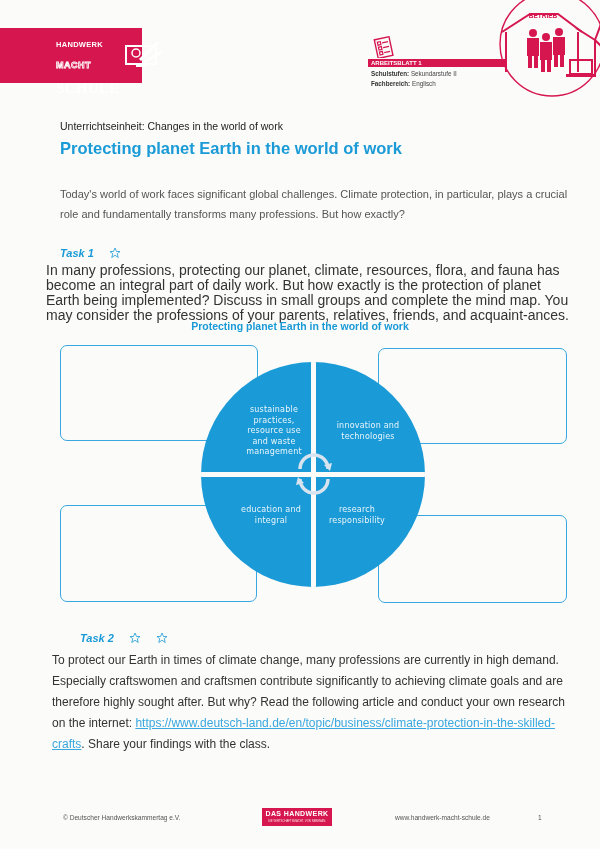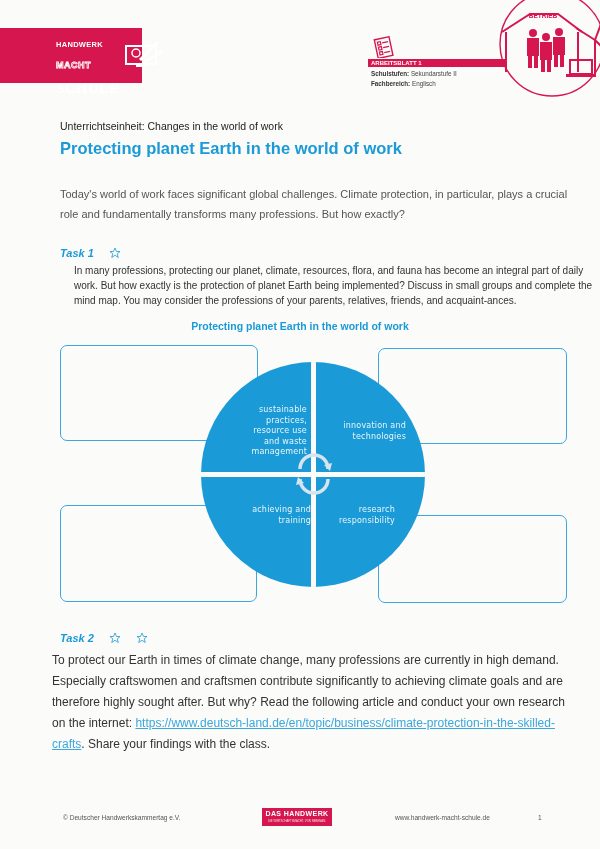--- a/index.html
+++ b/index.html
@@ -28,44 +28,44 @@
   .betrieb { position: absolute; left: 490px; top: -8px; width: 115px; height: 108px; }
 
   .unit { position: absolute; left: 60px; top: 120px; font-size: 10.5px; font-weight: normal; color: #222; }
   .title { position: absolute; left: 60px; top: 139px; font-size: 16.5px; font-weight: bold; color: #1a9ad6; }
 
   .intro { position: absolute; left: 60px; top: 184px; width: 520px; font-size: 11px; line-height: 20px; color: #555; }
 
   .task-h { position: absolute; left: 60px; font-size: 11px; font-weight: bold; font-style: italic; color: #1a9ad6; display: flex; align-items: center; gap: 15px; }
   .task-h svg { width: 12px; height: 12px; }
   .task1-h { top: 247px; }
-  .task1-p { position: absolute; left: 74px; top: 263px; width: 525px; font-size: 10px; line-height: 15px; color: #333; }
+  .task1-p { position: absolute; left: 46px; top: 263px; width: 525px; font-size: 14px; line-height: 15px; color: #333; }
 
   .mm-title { position: absolute; left: 0; width: 600px; top: 320px; text-align: center; font-size: 10.5px; font-weight: bold; color: #1a9ad6; }
 
   .box { position: absolute; border: 1.3px solid #3aa7de; border-radius: 7px; background: transparent; }
   .box-tl { left: 60px; top: 345px; width: 198px; height: 96px; }
   .box-bl { left: 60px; top: 505px; width: 197px; height: 97px; }
   .box-tr { left: 378px; top: 348px; width: 189px; height: 96px; }
   .box-br { left: 378px; top: 515px; width: 189px; height: 88px; }
 
   .circle {
     position: absolute; left: 201px; top: 362px; width: 224px; height: 225px;
     border-radius: 50%; background: #1a9ad6; overflow: hidden;
   }
   .circle .vline { position: absolute; left: 110px; top: 0; width: 5px; height: 100%; background: #fbfbfa; }
   .circle .hline { position: absolute; left: 0; top: 110px; width: 100%; height: 5px; background: #fbfbfa; }
-  .q { position: absolute; color: #e9f5fb; font-size: 8px; line-height: 10.5px; text-align: right; font-family: "DejaVu Sans", sans-serif; letter-spacing: 0.2px; }
+  .q { position: absolute; color: #e9f5fb; font-size: 8px; line-height: 10.5px; text-align: center; font-family: "DejaVu Sans", sans-serif; letter-spacing: 0.2px; }
   .q1 { left: 40px; top: 43px; width: 66px; }
   .q2 { left: 118px; top: 59px; width: 76px; margin-left: 11px; }
   .q3 { left: 30px; top: 143px; width: 80px; }
   .q4 { left: 118px; top: 143px; width: 76px; }
   .cycle { position: absolute; left: 93px; top: 89px; width: 40px; height: 46px; }
 
-  .task2-h { top: 632px; }
+  .task2-h { top: 632px; margin-left: 20px; }
   .task2-p { position: absolute; left: 52px; top: 650px; width: 525px; font-size: 12px; line-height: 21px; color: #333; }
   .task2-p a { color: #3aa7de; text-decoration: underline; }
 
   .footer { position: absolute; left: 0; top: 808px; width: 600px; height: 20px; font-size: 6.6px; color: #555; }
   .footer .copy { position: absolute; left: 63px; top: 6px; }
   .footer .das {
     position: absolute; left: 262px; top: 0; width: 70px; height: 18px; background: #d6174f; color: #fff;
     font-size: 7px; font-weight: bold; text-align: center; line-height: 11px; letter-spacing: 0.4px;
   }
   .footer .das .sub { display: block; font-size: 2.8px; line-height: 4px; font-weight: normal; opacity: 0.85; letter-spacing: 0; }
@@ -151,21 +151,21 @@
 <div class="box box-tl"></div>
 <div class="box box-bl"></div>
 <div class="box box-tr"></div>
 <div class="box box-br"></div>
 
 <div class="circle">
   <div class="vline"></div>
   <div class="hline"></div>
   <div class="q q1">sustainable practices, resource use and waste management</div>
   <div class="q q2">innovation and technologies</div>
-  <div class="q q3">achieving and training</div>
+  <div class="q q3">education and integral</div>
   <div class="q q4">research responsibility</div>
   <svg class="cycle" viewBox="0 0 40 46">
     <path d="M6 18 A14 14 0 0 1 34 18" fill="none" stroke="#d7e3ee" stroke-width="3.5"></path>
     <path d="M30 14 L36 20 L38 12 Z" fill="#d7e3ee"></path>
     <path d="M34 28 A14 14 0 0 1 6 28" fill="none" stroke="#d7e3ee" stroke-width="3.5"></path>
     <path d="M10 32 L4 26 L2 34 Z" fill="#d7e3ee"></path>
   </svg>
 </div>
 
 <div class="task-h task2-h">

